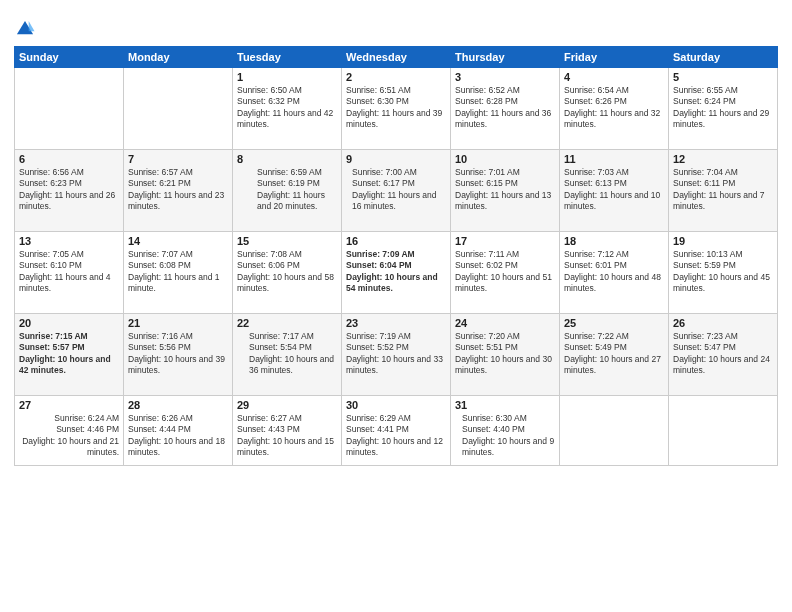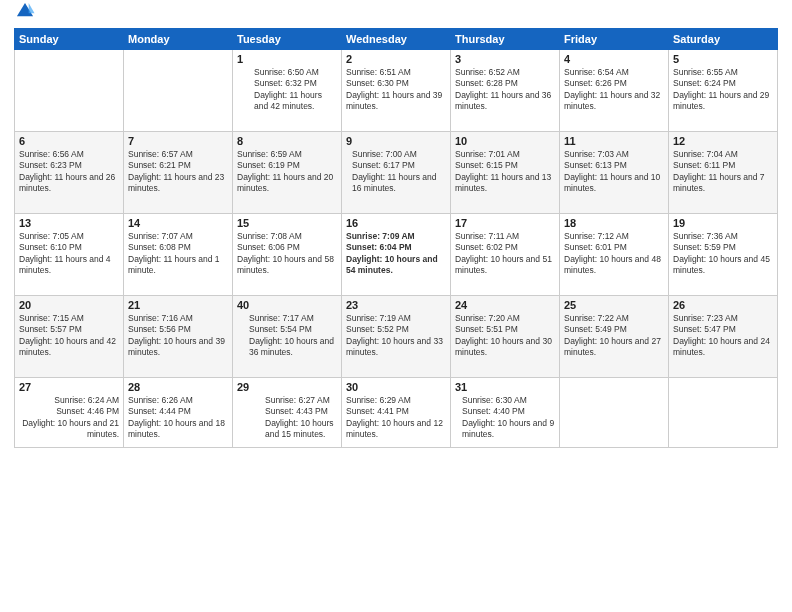--- a/index.html
+++ b/index.html
@@ -6,21 +6,21 @@
     body {
       width: 792px;
       height: 612px;
       font-family: Arial, sans-serif;
       background: #fff;
       overflow: hidden;
     }
     .page {
       width: 792px;
       height: 612px;
-      padding: 0 14px;
+      padding: 18px 14px;
     }
     .header {
       display: flex;
       align-items: flex-start;
       justify-content: space-between;
       margin-bottom: 6px;
     }
     .logo {
       display: flex;
       align-items: center;
@@ -114,21 +114,21 @@
         <th>Friday</th>
         <th>Saturday</th>
       </tr>
     </thead>
     <tbody id="calendar-body">
     <tr class="row-odd">
           <td class="empty"></td>
           <td class="empty"></td>
           <td>
             <span class="cell-date">1</span>
-            <div class="cell-info" style="white-space: pre-line; margin-left: 17px;">Sunrise: 6:50 AM
+            <div class="cell-info" style="white-space: pre-line;">Sunrise: 6:50 AM
 Sunset: 6:32 PM
 Daylight: 11 hours and 42 minutes.</div>
           </td>
           <td>
             <span class="cell-date">2</span>
             <div class="cell-info" style="white-space: pre-line;">Sunrise: 6:51 AM
 Sunset: 6:30 PM
 Daylight: 11 hours and 39 minutes.</div>
           </td>
           <td>
@@ -158,21 +158,21 @@
 Daylight: 11 hours and 26 minutes.</div>
           </td>
           <td>
             <span class="cell-date">7</span>
             <div class="cell-info" style="white-space: pre-line;">Sunrise: 6:57 AM
 Sunset: 6:21 PM
 Daylight: 11 hours and 23 minutes.</div>
           </td>
           <td>
             <span class="cell-date">8</span>
-            <div class="cell-info" style="white-space: pre-line;">Sunrise: 6:59 AM
+            <div class="cell-info" style="white-space: pre-line; margin-left: 20px;">Sunrise: 6:59 AM
 Sunset: 6:19 PM
 Daylight: 11 hours and 20 minutes.</div>
           </td>
           <td>
             <span class="cell-date">9</span>
             <div class="cell-info" style="white-space: pre-line; margin-left: 6px;">Sunrise: 7:00 AM
 Sunset: 6:17 PM
 Daylight: 11 hours and 16 minutes.</div>
           </td>
           <td>
@@ -226,40 +226,40 @@
 Daylight: 10 hours and 51 minutes.</div>
           </td>
           <td>
             <span class="cell-date">18</span>
             <div class="cell-info" style="white-space: pre-line;">Sunrise: 7:12 AM
 Sunset: 6:01 PM
 Daylight: 10 hours and 48 minutes.</div>
           </td>
           <td>
             <span class="cell-date">19</span>
-            <div class="cell-info" style="white-space: pre-line;">Sunrise: 7:36 AM
+            <div class="cell-info" style="white-space: pre-line;">Sunrise: 10:13 AM
 Sunset: 5:59 PM
 Daylight: 10 hours and 45 minutes.</div>
           </td>
         </tr>
         <tr class="row-even">
           <td>
             <span class="cell-date">20</span>
-            <div class="cell-info" style="white-space: pre-line;">Sunrise: 7:15 AM
+            <div class="cell-info" style="white-space: pre-line; font-weight: bold;">Sunrise: 7:15 AM
 Sunset: 5:57 PM
 Daylight: 10 hours and 42 minutes.</div>
           </td>
           <td>
             <span class="cell-date">21</span>
             <div class="cell-info" style="white-space: pre-line;">Sunrise: 7:16 AM
 Sunset: 5:56 PM
 Daylight: 10 hours and 39 minutes.</div>
           </td>
           <td>
-            <span class="cell-date">40</span>
+            <span class="cell-date">22</span>
             <div class="cell-info" style="white-space: pre-line; margin-left: 12px;">Sunrise: 7:17 AM
 Sunset: 5:54 PM
 Daylight: 10 hours and 36 minutes.</div>
           </td>
           <td>
             <span class="cell-date">23</span>
             <div class="cell-info" style="white-space: pre-line;">Sunrise: 7:19 AM
 Sunset: 5:52 PM
 Daylight: 10 hours and 33 minutes.</div>
           </td>
@@ -290,21 +290,21 @@
 Daylight: 10 hours and 21 minutes.</div>
           </td>
           <td>
             <span class="cell-date">28</span>
             <div class="cell-info" style="white-space: pre-line;">Sunrise: 6:26 AM
 Sunset: 4:44 PM
 Daylight: 10 hours and 18 minutes.</div>
           </td>
           <td>
             <span class="cell-date">29</span>
-            <div class="cell-info" style="white-space: pre-line; margin-left: 28px;">Sunrise: 6:27 AM
+            <div class="cell-info" style="white-space: pre-line;">Sunrise: 6:27 AM
 Sunset: 4:43 PM
 Daylight: 10 hours and 15 minutes.</div>
           </td>
           <td>
             <span class="cell-date">30</span>
             <div class="cell-info" style="white-space: pre-line;">Sunrise: 6:29 AM
 Sunset: 4:41 PM
 Daylight: 10 hours and 12 minutes.</div>
           </td>
           <td>

